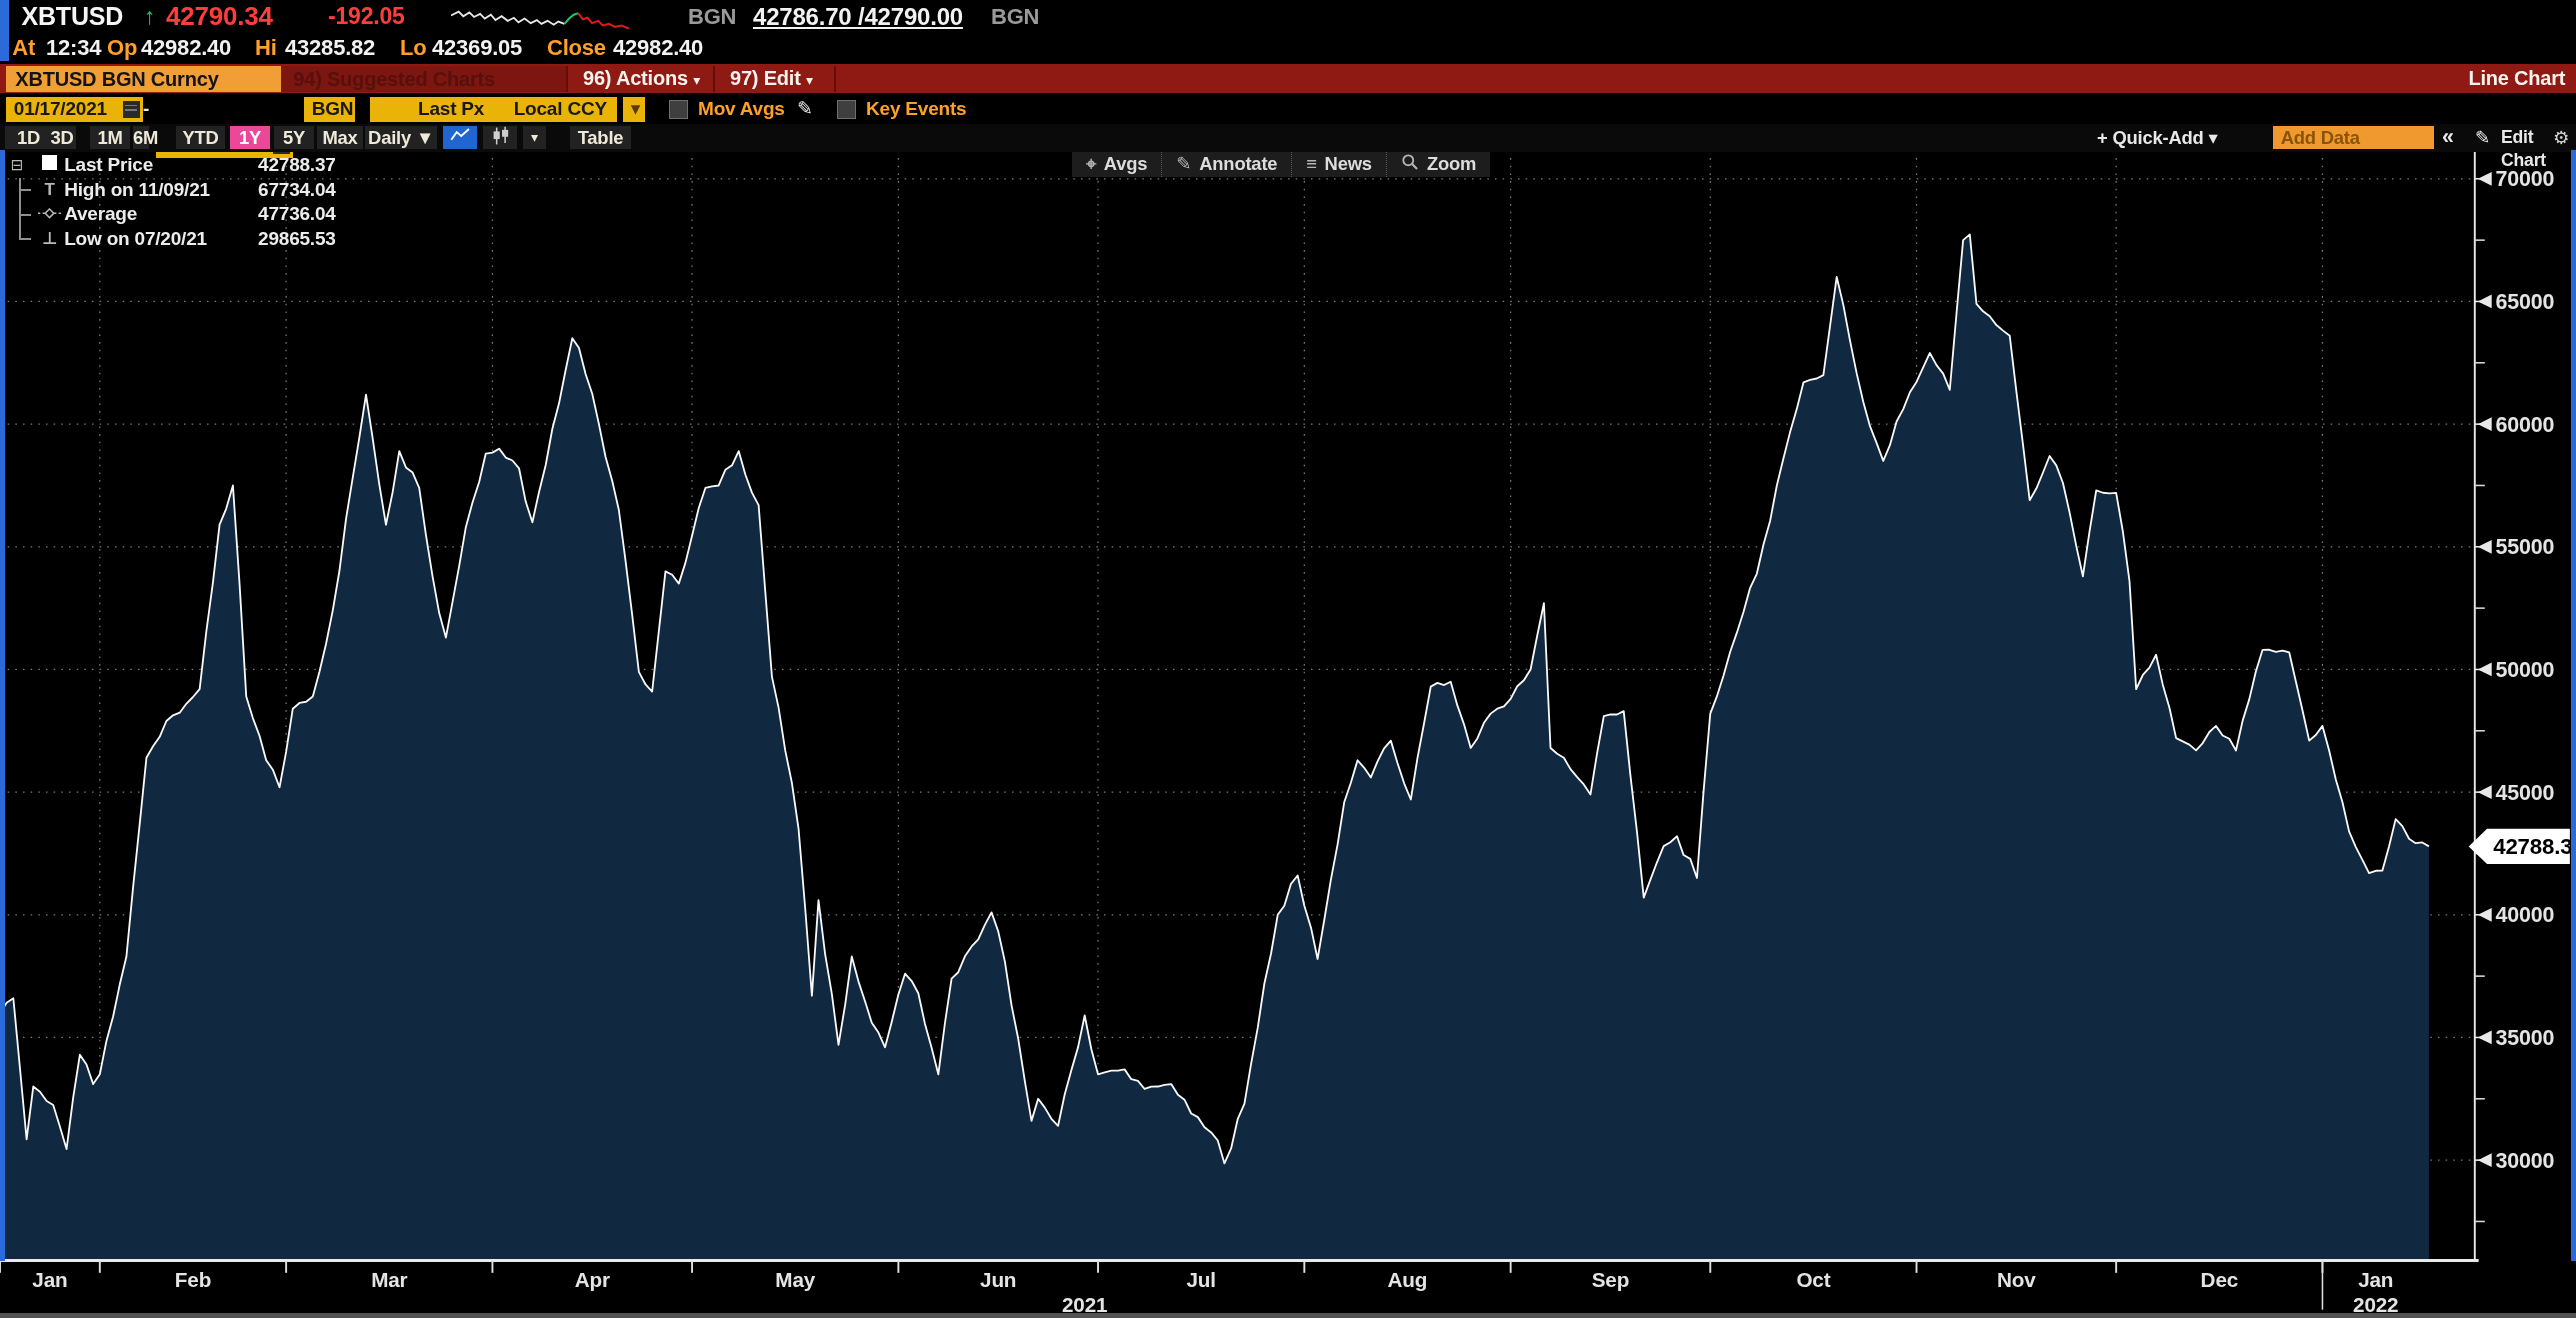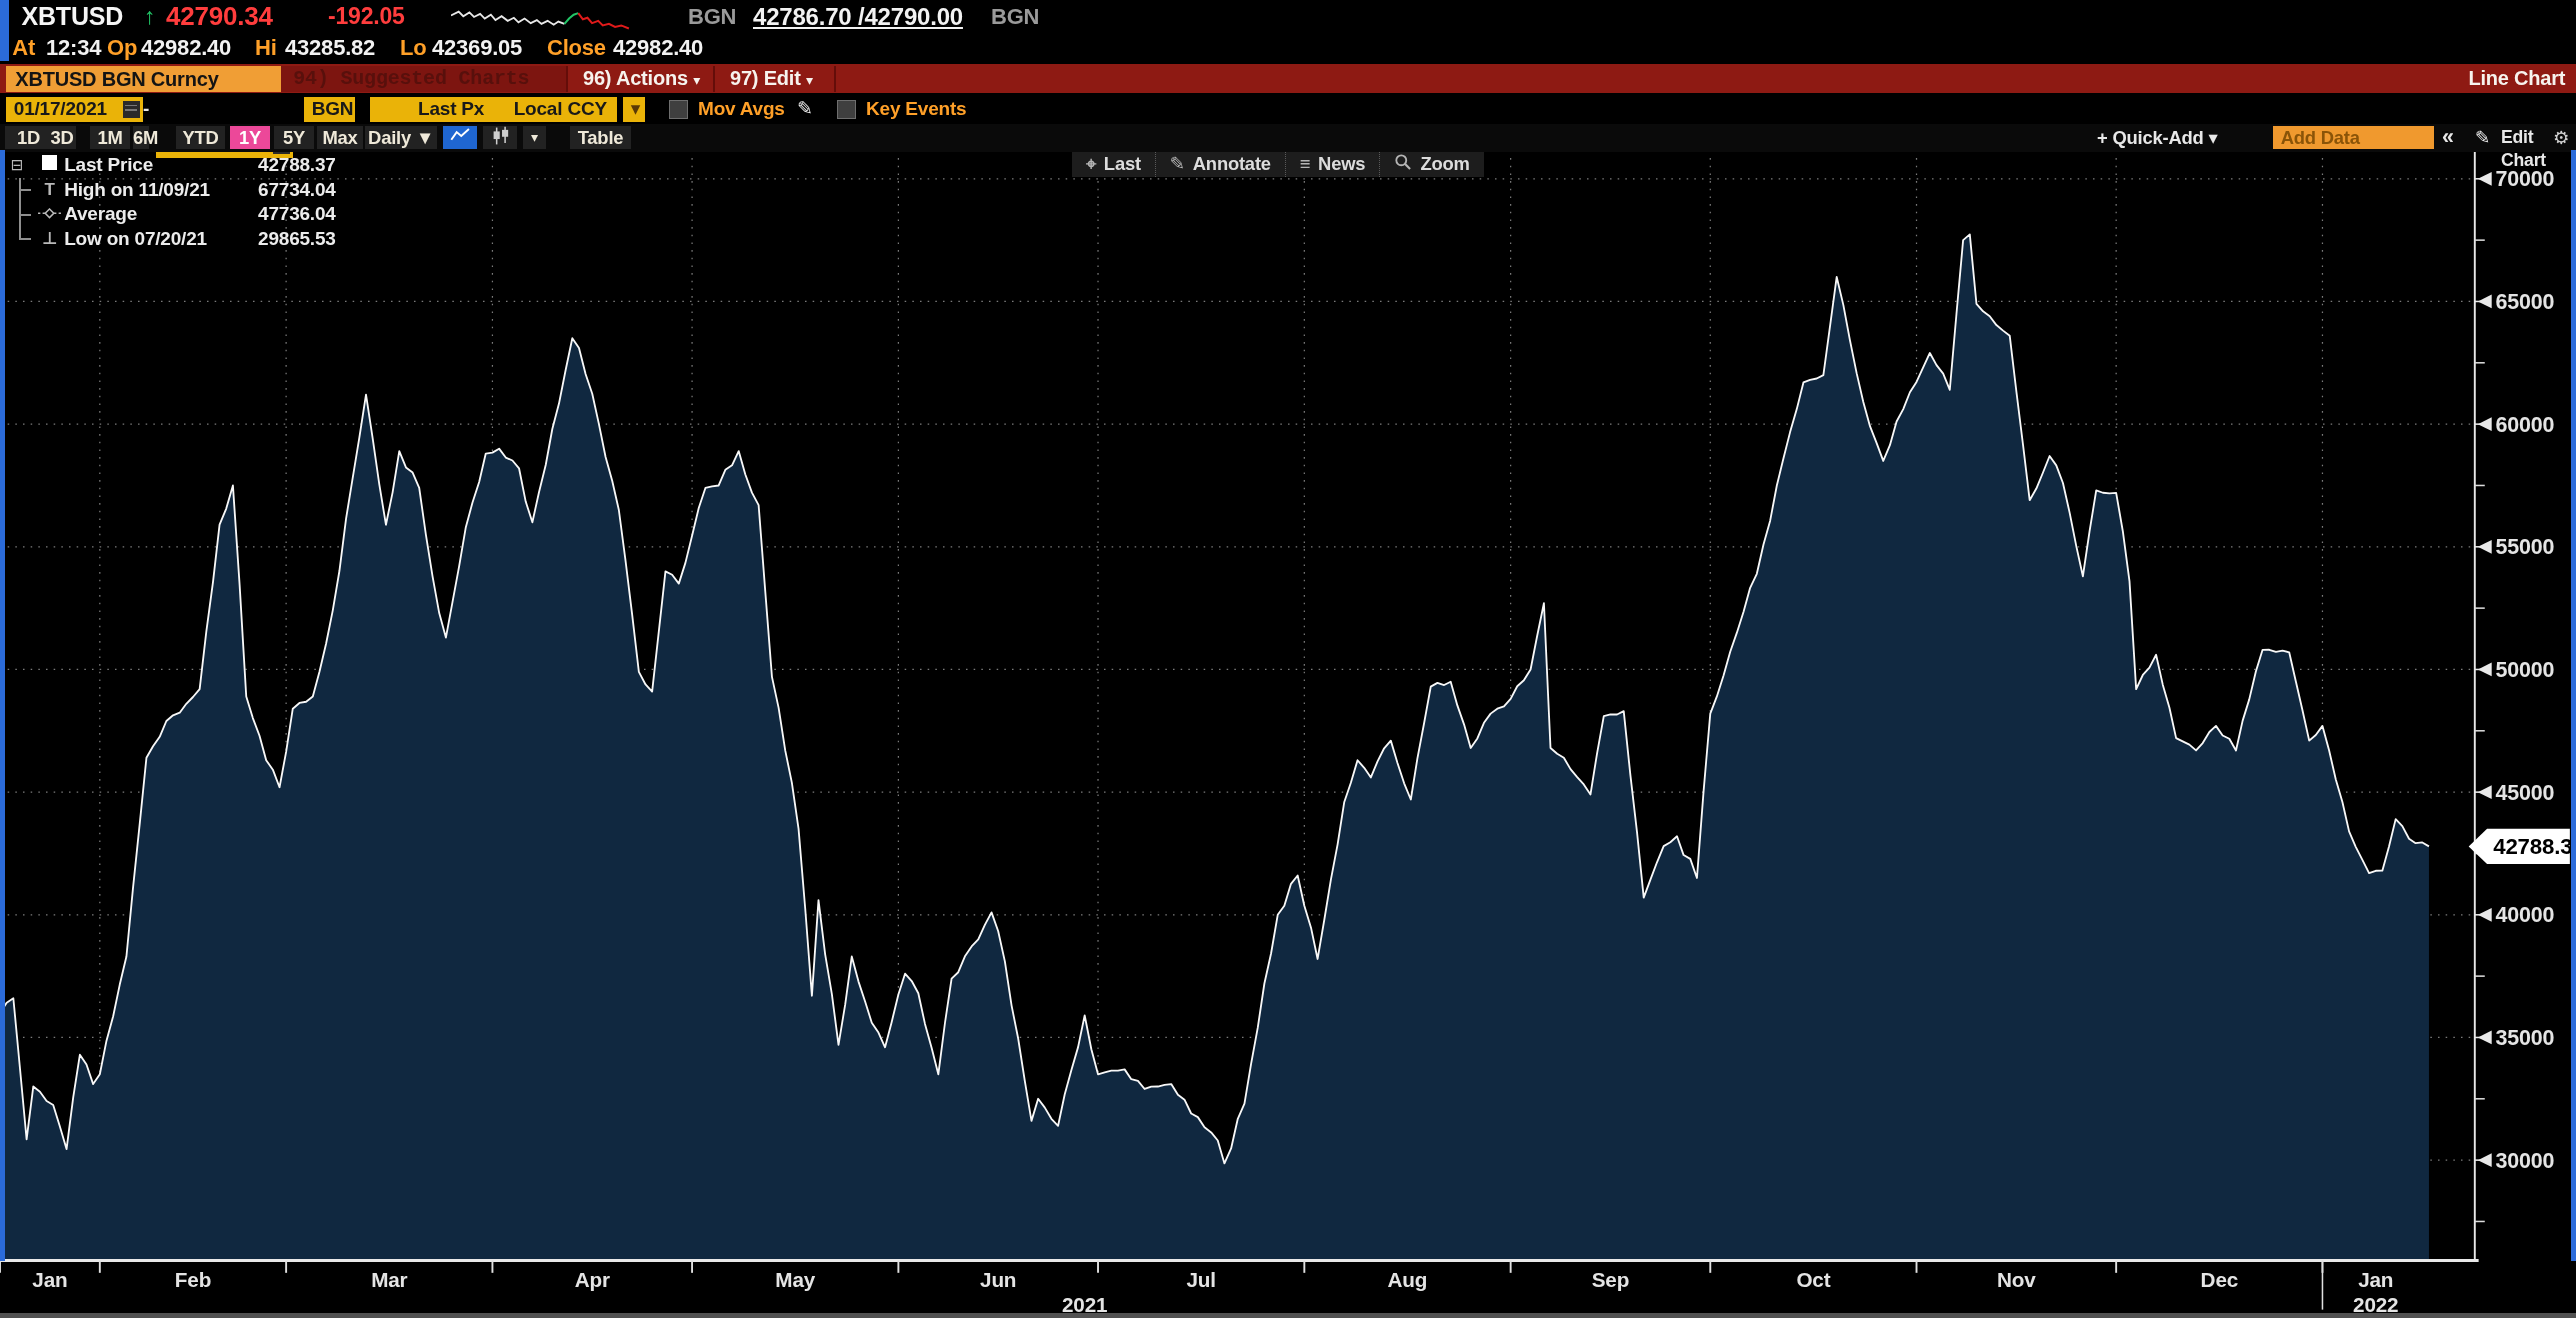--- a/index.html
+++ b/index.html
@@ -189,21 +189,21 @@
     <span class="abs q2 olbl" style="left:255px;">Hi</span>
     <span class="abs q2 oval" style="left:285px;">43285.82</span>
     <span class="abs q2 olbl" style="left:400px;">Lo</span>
     <span class="abs q2 oval" style="left:432px;">42369.05</span>
     <span class="abs q2 olbl" style="left:547px;">Close</span>
     <span class="abs q2 oval" style="left:613px;">42982.40</span>
   </div>
 
   <div id="redbar">
     <div class="amberbox" style="left:6.1px;width:261px;">XBTUSD BGN Curncy</div>
-    <div class="ghostbtn" style="left:281px;width:261px;font-family:Liberation Mono, monospace;">94) Suggested Charts</div>
+    <div class="ghostbtn" style="left:281px;width:261px;">94) Suggested Charts</div>
     <div class="redsep" style="left:566px;"></div>
     <div class="redbtn" style="left:583px;">
       <span>96) Actions</span> <span style="font-size:14px;">▾</span>
     </div>
     <div class="redsep" style="left:713px;"></div>
     <div class="redbtn" style="left:730px;">
       <span>97) Edit</span> <span style="font-size:14px;">▾</span>
     </div>
     <div class="redsep" style="left:834px;"></div>
     <div class="redbtn" style="right:10.7px;">Line Chart</div>
@@ -297,21 +297,21 @@
       </div>
     </div>
   <div class="treev"></div>
   <div class="trees" style="top:189px;"></div>
   <div class="trees" style="top:214px;"></div>
   <div class="trees" style="top:238px;"></div>
 
   <div id="trackbar">
       <div class="tbtn">
         <span class="ticon">⌖</span>
-        <span>Last</span>
+        <span>Avgs</span>
       </div>
       <div class="tbtn">
         <span class="ticon">✎</span>
         <span>Annotate</span>
       </div>
       <div class="tbtn">
         <span class="ticon">≡</span>
         <span>News</span>
       </div>
       <div class="tbtn">

